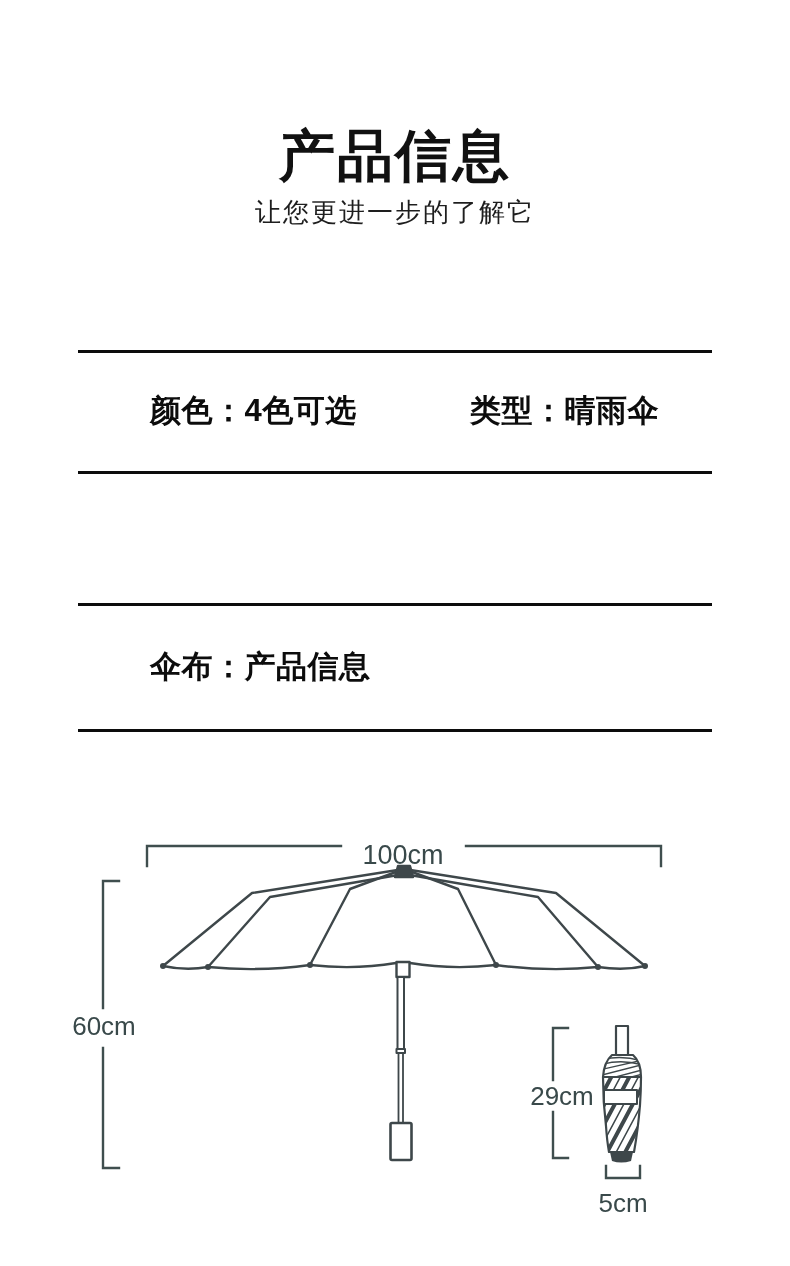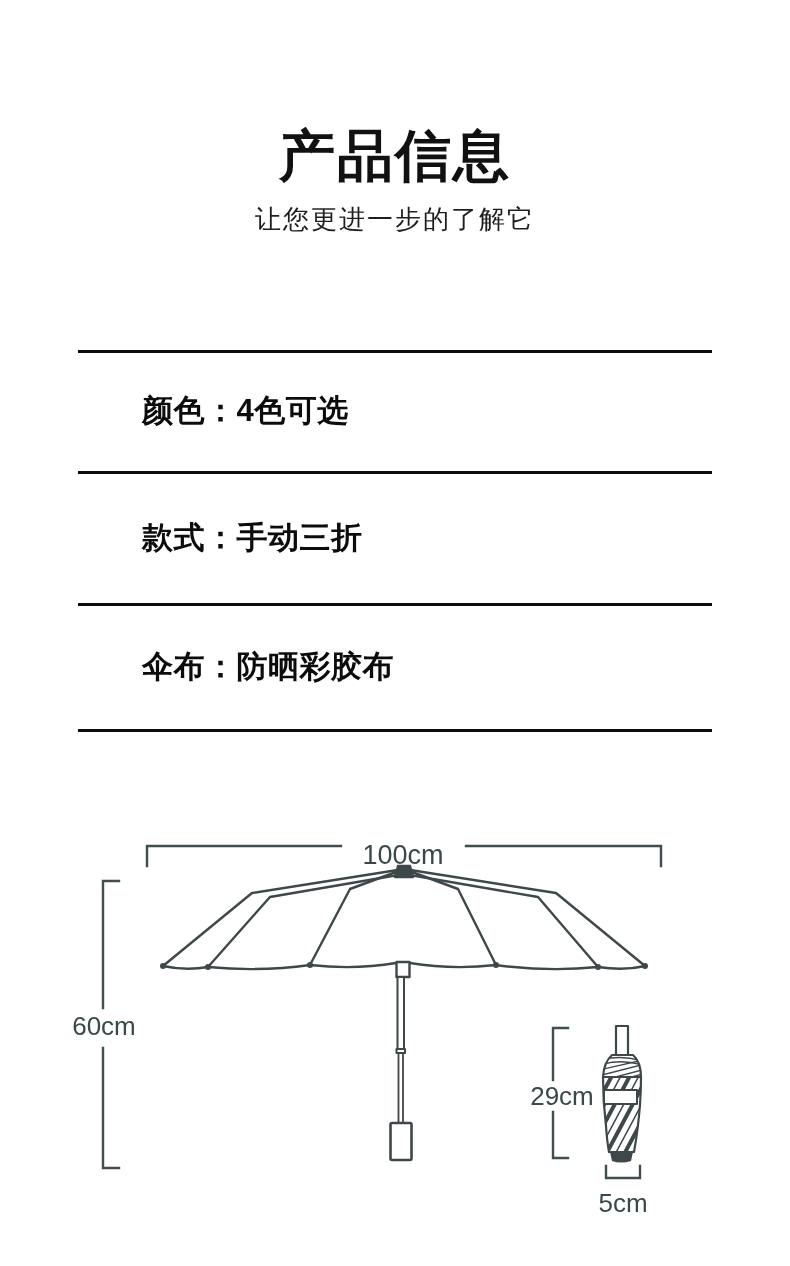--- a/index.html
+++ b/index.html
@@ -5,32 +5,32 @@
   html,body{margin:0;padding:0;background:#ffffff;}
   .canvas{
     position:relative;width:790px;height:1266px;background:#ffffff;overflow:hidden;
     font-family:"Liberation Sans","DejaVu Sans",sans-serif;color:#0d0d0d;
   }
   .title{
     position:absolute;top:124px;left:0;width:790px;text-align:center;
     font-size:56px;font-weight:900;letter-spacing:2px;color:#111;line-height:1.15;margin:0;
   }
   .subtitle{
-    position:absolute;top:202px;left:0;width:790px;text-align:center;
+    position:absolute;top:195px;left:0;width:790px;text-align:center;
     font-size:26px;font-weight:400;letter-spacing:2px;color:#1e1e1e;
   }
   .rule{
     position:absolute;left:78px;width:634px;height:0;border-top:3px solid #0c0c0c;
   }
   .spec-row{position:absolute;left:0;width:790px;height:34px;}
   .cell{
     position:absolute;font-size:31px;font-weight:700;color:#0c0c0c;
     letter-spacing:0.5px;white-space:nowrap;line-height:34px;
   }
-  .cell.left{left:142px;}
+  .cell.left{left:150px;}
   .cell.right{left:470px;}
   .diagram{position:absolute;left:55px;top:815px;}
   svg text{
     font-family:"Liberation Sans","DejaVu Sans",sans-serif;
     fill:#39494a;
   }
 </style>
 </head>
 <body>
 
@@ -40,26 +40,26 @@
   <div class="subtitle">让您更进一步的了解它</div>
 
   <div>
     <div class="rule" style="top:350px"></div>
     <div class="rule" style="top:471px"></div>
     <div class="rule" style="top:603px"></div>
     <div class="rule" style="top:729px"></div>
 
     <div class="spec-row" style="top:394px">
       <span class="cell left">颜色：4色可选</span>
+      <span class="cell right">类型：晴雨伞</span>
     </div>
     <div class="spec-row" style="top:521px">
-      <span class="cell left">款式：手动三折</span>
     </div>
     <div class="spec-row" style="top:650px">
-      <span class="cell left">伞布：防晒彩胶布</span>
+      <span class="cell left">伞布：产品信息</span>
     </div>
   </div>
 
   <svg class="diagram" width="690" height="420" viewBox="55 815 690 420">
 
     <defs>
       <clipPath id="fold-body-clip">
         <path d="M603,1077 Q603,1102 606,1126 Q607,1141 609,1152 L634,1152 Q638,1130 640,1105 Q641,1090 641,1077 Z"></path>
       </clipPath>
       <clipPath id="fold-collar-clip">

